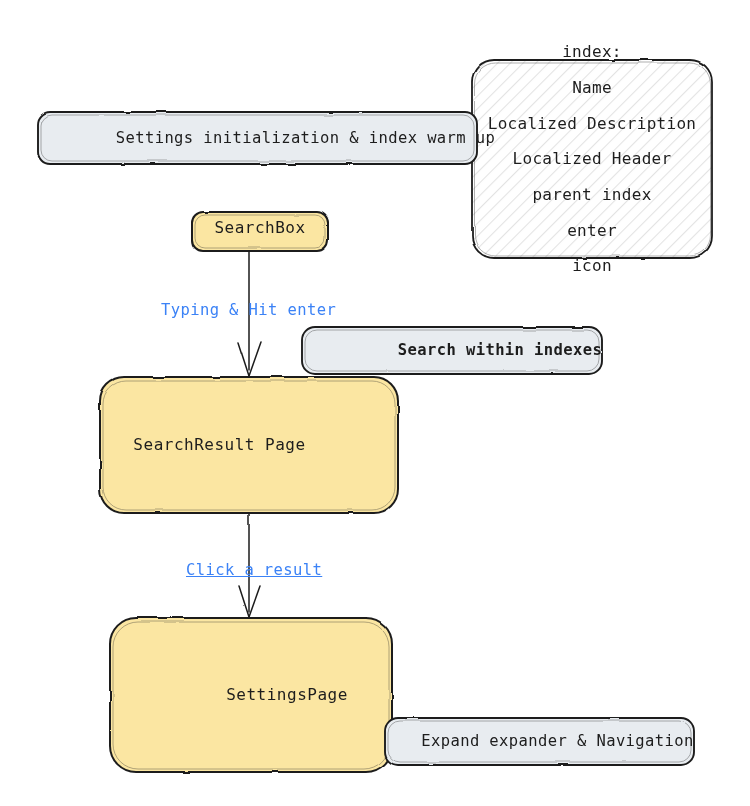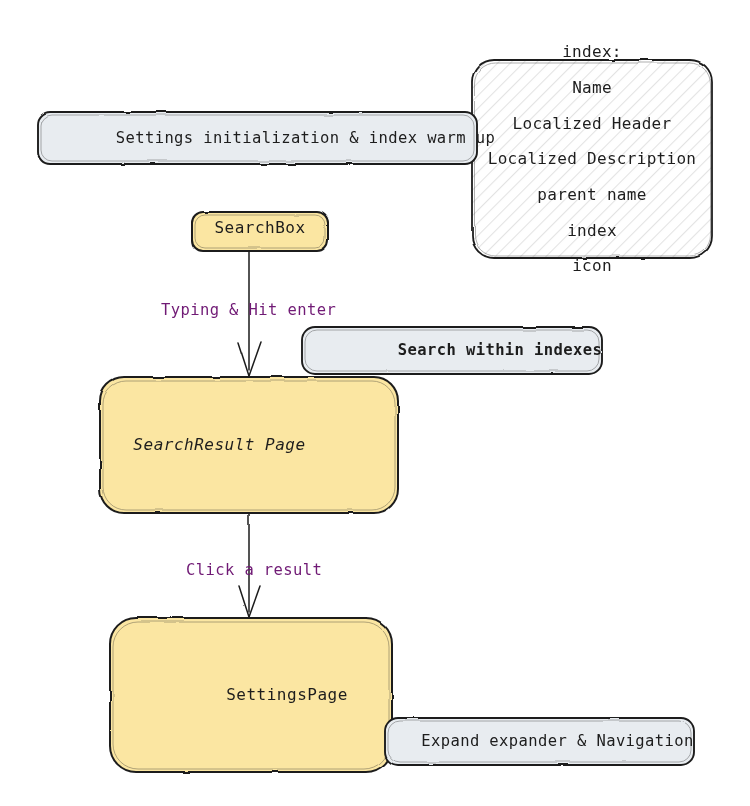--- a/index.html
+++ b/index.html
@@ -43,21 +43,21 @@
   }
   .label-index {
     font-size: 16px;
     letter-spacing: 0.3px;
     line-height: 1.48;
     flex-direction: column;
     gap: 12px;
   }
   .edge-label {
     position: absolute;
-    color: #701a75;
+    color: #3b82f6;
     font-size: 15.5px;
     letter-spacing: 0.4px;
     white-space: pre;
   }
 </style>
 </head>
 <body>
 
 <svg id="canvas" viewBox="0 0 750 806">
   <defs>
@@ -119,32 +119,32 @@
     <rect x="385" y="718" width="309" height="47" rx="13" ry="13" fill="#e8ecf0" stroke="#1d1d1d" stroke-width="1.9" filter="url(#roughen)"></rect>
     <rect x="388" y="721" width="303" height="41" rx="12" ry="12" fill="none" stroke="#2a2a2a" stroke-width="0.8" opacity="0.45" filter="url(#roughen)"></rect>
   </g>
 </svg>
 
 <div class="node-label label-gray" style="left:38px; top:112px; width:439px; height:52px;">Settings initialization &amp; index warm up</div>
 
 <div class="node-label label-index" style="left:472px; top:60px; width:240px; height:198px;">
   <span>index:</span>
   <span>Name</span>
+  <span>Localized Description</span>
   <span>Localized Header</span>
-  <span>Localized Description</span>
-  <span>parent name</span>
-  <span>index</span>
+  <span>parent index</span>
+  <span>enter</span>
   <span>icon</span>
 </div>
 
 <div class="node-label label-yellow" style="left:192px; top:212px; width:136px; height:32px;">SearchBox</div>
 
 <div class="node-label label-gray" style="left:302px; top:327px; width:300px; height:47px;font-weight:bold;">Search within indexes</div>
 
-<div class="node-label label-yellow" style="left:100px; top:377px; width:239px; height:136px;font-style:italic;">SearchResult Page</div>
+<div class="node-label label-yellow" style="left:100px; top:377px; width:239px; height:136px;">SearchResult Page</div>
 
 <div class="node-label label-yellow" style="left:110px; top:618px; width:282px; height:154px;padding-left:36px;">SettingsPage</div>
 
 <div class="node-label label-gray" style="left:385px; top:718px; width:249px; height:47px;">Expand expander &amp; Navigation</div>
 
 <div class="edge-label" style="left:161px; top:301px;">Typing &amp; Hit enter</div>
 
-<div class="edge-label" style="left:186px; top:561px;">Click a result</div>
+<div class="edge-label" style="left:186px; top:561px;text-decoration:underline;">Click a result</div>
 
 </body></html>

